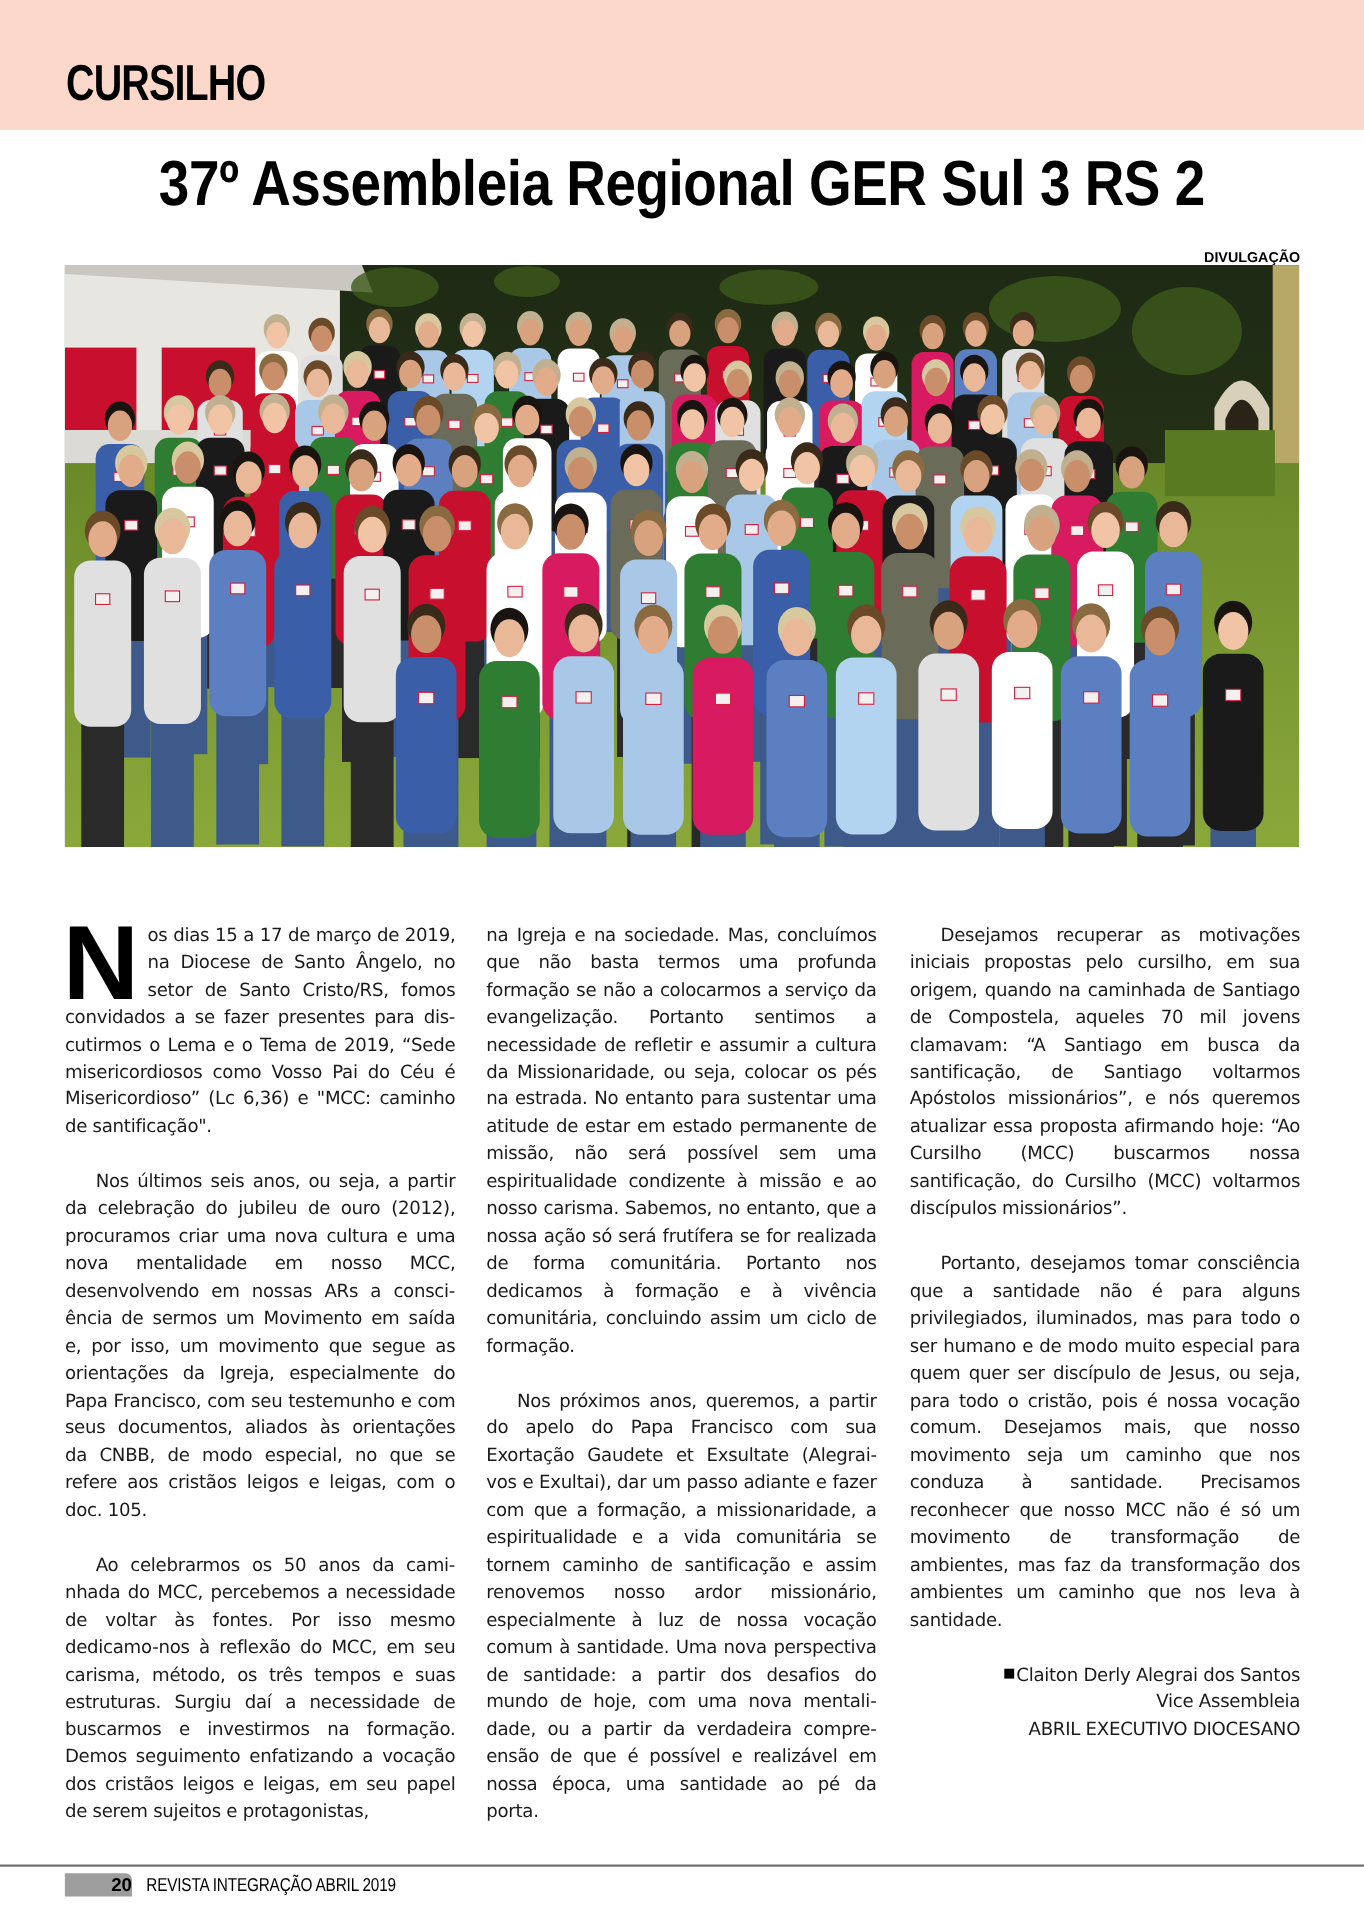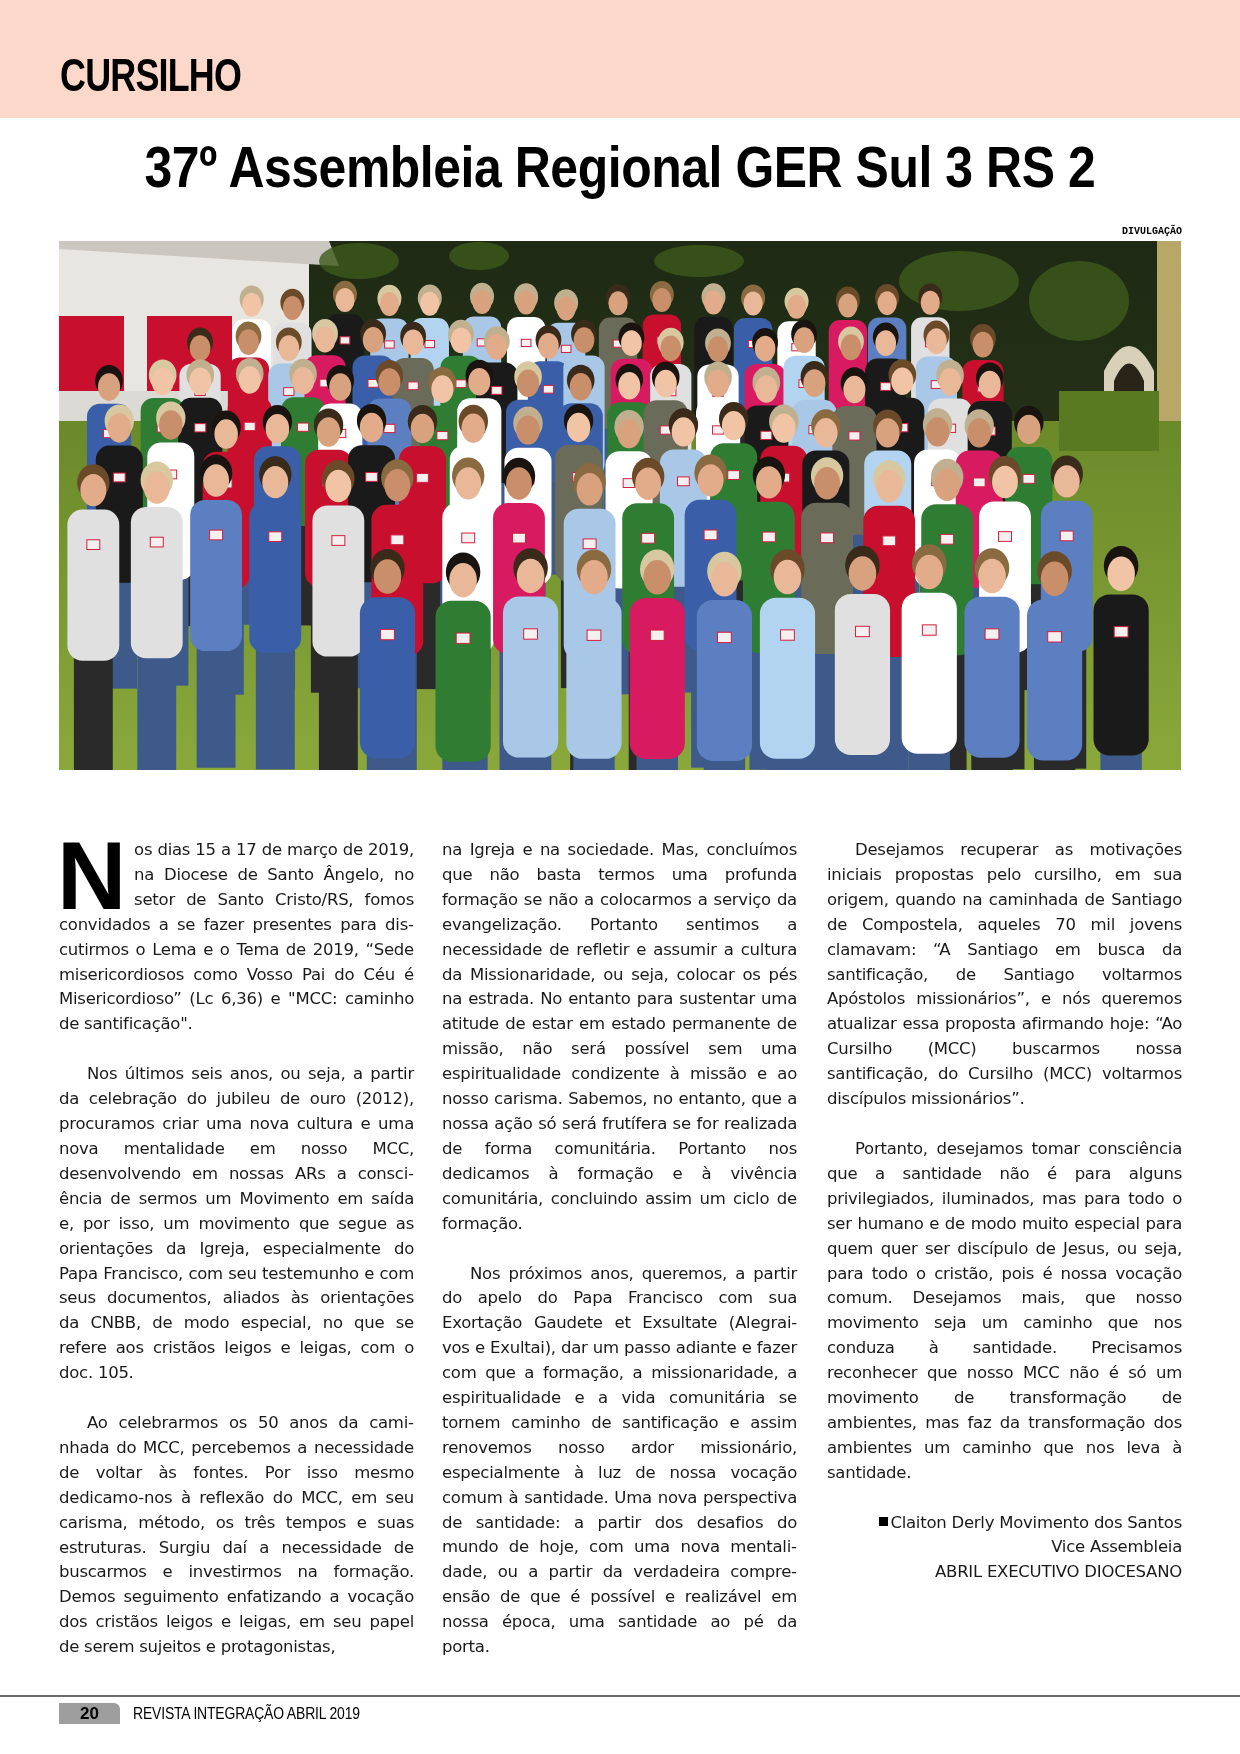--- a/index.html
+++ b/index.html
@@ -19,21 +19,21 @@
   }
   .headline {
     position: absolute; left: 0; width: 1240px; top: 138px; text-align: center;
     font-family: "Liberation Sans", sans-serif; font-weight: 700;
     font-size: 58px; color: #000; line-height: 1;
   }
   .headline span { display: inline-block; transform: scaleX(0.86); transform-origin: center top; letter-spacing: -0.5px; }
 
   .photo-credit {
     position: absolute; right: 58px; top: 226px;
-    font-family: Liberation Mono, monospace; font-weight: 700; font-size: 10px;
+    font-family: Liberation Sans, sans-serif; font-weight: 700; font-size: 13px;
     color: #000; letter-spacing: 0;
   }
 
   .photo {
     position: absolute; left: 59px; top: 241px; width: 1122px; height: 529px;
     overflow: hidden; background: #2b3a1f;
   }
   .photo svg { display: block; }
 
   .columns {
@@ -63,21 +63,21 @@
   }
   .sig-bullet { display: inline-block; width: 9px; height: 9px; background: #000; margin-right: 2px; vertical-align: 2px; }
 
   .footer-rule {
     position: absolute; left: 0; top: 1695px; width: 1240px; height: 2px; background: #6d6d6d;
   }
   .page-num {
     position: absolute; left: 59px; top: 1703px; width: 61px; height: 21px;
     background: #9e9e9e; border-radius: 0 6px 0 0;
     font-family: "Liberation Sans", sans-serif; font-weight: 700; font-size: 17px;
-    text-align: center; line-height: 21px; color: #000;
+    text-align: right; line-height: 21px; color: #000;
   }
   .mag-name {
     position: absolute; left: 133px; top: 1703px;
     font-family: "Liberation Sans", sans-serif; font-size: 17px; line-height: 21px; color: #000;
     transform: scaleX(0.82); transform-origin: left top; letter-spacing: -0.2px;
   }
 </style>
 </head>
 <body>
 
@@ -863,21 +863,21 @@
     <p>Ao celebrarmos os 50 anos da cami­nhada do MCC, percebemos a necessi­dade de voltar às fontes. Por isso mesmo dedicamo-nos à reflexão do MCC, em seu carisma, método, os três tempos e suas estruturas. Surgiu daí a necessidade de buscarmos e investirmos na formação. Demos seguimento enfatizando a voca­ção dos cristãos leigos e leigas, em seu papel de serem sujeitos e protagonistas,</p>
   </div>
   <div class="col col2">
     <p class="no-indent">na Igreja e na sociedade. Mas, concluí­mos que não basta termos uma profunda formação se não a colocarmos a serviço da evangelização. Portanto sentimos a necessidade de refletir e assumir a cul­tura da Missionaridade, ou seja, colocar os pés na estrada. No entanto para sus­tentar uma atitude de estar em estado permanente de missão, não será possível sem uma espiritualidade condizente à missão e ao nosso carisma. Sabemos, no entanto, que a nossa ação só será frutífe­ra se for realizada de forma comunitária. Portanto nos dedicamos à formação e à vivência comunitária, concluindo assim um ciclo de formação.</p>
     <p>Nos próximos anos, queremos, a par­tir do apelo do Papa Francisco com sua Exortação Gaudete et Exsultate (Alegrai­-vos e Exultai), dar um passo adiante e fa­zer com que a formação, a missionarida­de, a espiritualidade e a vida comunitária se tornem caminho de santificação e as­sim renovemos nosso ardor missionário, especialmente à luz de nossa vocação comum à santidade. Uma nova perspec­tiva de santidade: a partir dos desafios do mundo de hoje, com uma nova mentali­dade, ou a partir da verdadeira compre­ensão de que é possível e realizável em nossa época, uma santidade ao pé da porta.</p>
   </div>
   <div class="col col3">
     <p>Desejamos recuperar as motiva­ções iniciais propostas pelo cursilho, em sua origem, quando na caminhada de Santiago de Compostela, aqueles 70 mil jovens clamavam: “A Santiago em busca da santificação, de Santiago voltarmos Apóstolos missionários”, e nós queremos atualizar essa propos­ta afirmando hoje: “Ao Cursilho (MCC) buscarmos nossa santificação, do Cur­silho (MCC) voltarmos discípulos mis­sionários”.</p>
     <p>Portanto, desejamos tomar consci­ência que a santidade não é para alguns privilegiados, iluminados, mas para todo o ser humano e de modo muito especial para quem quer ser discípulo de Jesus, ou seja, para todo o cristão, pois é nos­sa vocação comum. Desejamos mais, que nosso movimento seja um caminho que nos conduza à santidade. Precisa­mos reconhecer que nosso MCC não é só um movimento de transformação de ambientes, mas faz da transformação dos ambientes um caminho que nos leva à santidade.</p>
     <div class="signature">
-      <div><span class="sig-bullet"></span><span>Claiton Derly Movimento dos Santos</span></div>
+      <div><span class="sig-bullet"></span><span>Claiton Derly Alegrai dos Santos</span></div>
       <div>Vice Assembleia</div>
       <div>ABRIL EXECUTIVO DIOCESANO</div>
     </div>
   </div>
 </div>
 
 <div class="footer-rule"></div>
 <div class="page-num">20</div>
 <div class="mag-name">REVISTA INTEGRAÇÃO ABRIL 2019</div>
 

